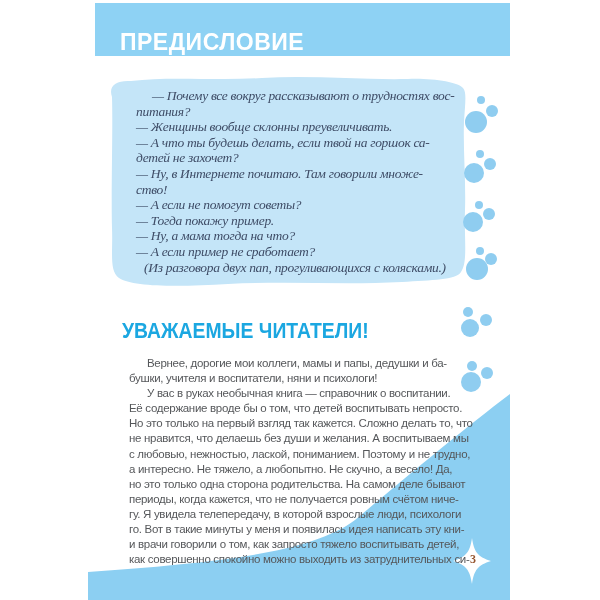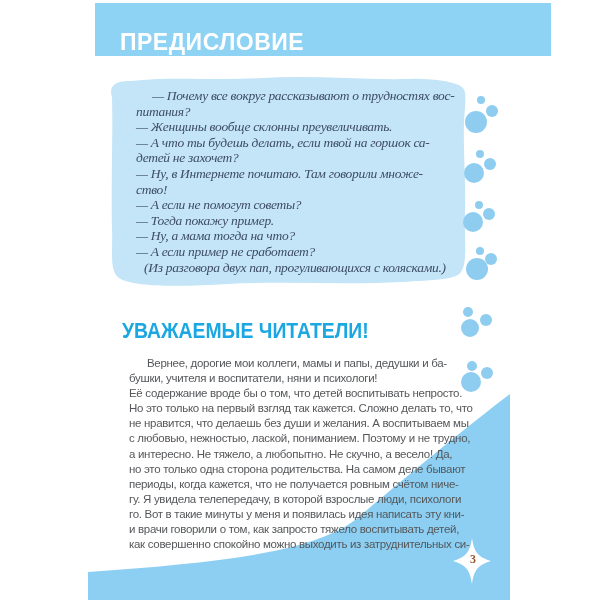--- a/index.html
+++ b/index.html
@@ -1,21 +1,21 @@
 <!DOCTYPE html>
 <html><head>
 <meta charset="utf-8">
 <style>
   html,body{margin:0;padding:0;background:#ffffff;}
   #stage{position:relative;width:600px;height:600px;background:#ffffff;overflow:hidden;
          font-family:"Liberation Sans", sans-serif;}
   
   #decor{position:absolute;left:0;top:0;width:600px;height:600px;z-index:0;}
   
-  .banner{position:absolute;left:95px;top:3px;width:456px;height:53px;background:#8ED2F4;z-index:1;}
+  .banner{position:absolute;left:95px;top:3px;width:415px;height:53px;background:#8ED2F4;z-index:1;}
   .banner-title{position:absolute;left:25px;bottom:0px;color:#ffffff;
                 font-weight:bold;font-size:23px;letter-spacing:0.5px;
                 font-family:"Liberation Sans", sans-serif;}
   
   .epigraph{position:absolute;left:136px;top:88px;width:340px;z-index:3;}
   .ep-line{white-space:pre;font-style:italic;font-size:13.5px;line-height:15.6px;
            color:#3E4C66;letter-spacing:-0.3px;
            font-family:"Liberation Serif", serif;}
   .ep-indent{text-indent:16px;}
   .ep-attrib{text-indent:8px;}
@@ -114,20 +114,21 @@
     <div class="ep-line">— Ну, а мама тогда на что?</div>
     <div class="ep-line">— А если пример не сработает?</div>
     <div class="ep-line ep-attrib">(Из разговора двух пап, прогуливающихся с колясками.)</div>
   </div>
 
   <div class="section-title">УВАЖАЕМЫЕ ЧИТАТЕЛИ!</div>
 
   <div class="bodytext">
     <div class="body-line b-indent">Вернее, дорогие мои коллеги, мамы и папы, дедушки и ба-</div>
     <div class="body-line">бушки, учителя и воспитатели, няни и психологи!</div>
+    <div class="body-line b-indent">У вас в руках необычная книга — справочник о воспитании.</div>
     <div class="body-line">Её содержание вроде бы о том, что детей воспитывать непросто.</div>
     <div class="body-line">Но это только на первый взгляд так кажется. Сложно делать то, что</div>
     <div class="body-line">не нравится, что делаешь без души и желания. А воспитываем мы</div>
     <div class="body-line">с любовью, нежностью, лаской, пониманием. Поэтому и не трудно,</div>
     <div class="body-line">а интересно. Не тяжело, а любопытно. Не скучно, а весело! Да,</div>
     <div class="body-line">но это только одна сторона родительства. На самом деле бывают</div>
     <div class="body-line">периоды, когда кажется, что не получается ровным счётом ниче-</div>
     <div class="body-line">гу. Я увидела телепередачу, в которой взрослые люди, психологи</div>
     <div class="body-line">го. Вот в такие минуты у меня и появилась идея написать эту кни-</div>
     <div class="body-line">и врачи говорили о том, как запросто тяжело воспитывать детей,</div>

